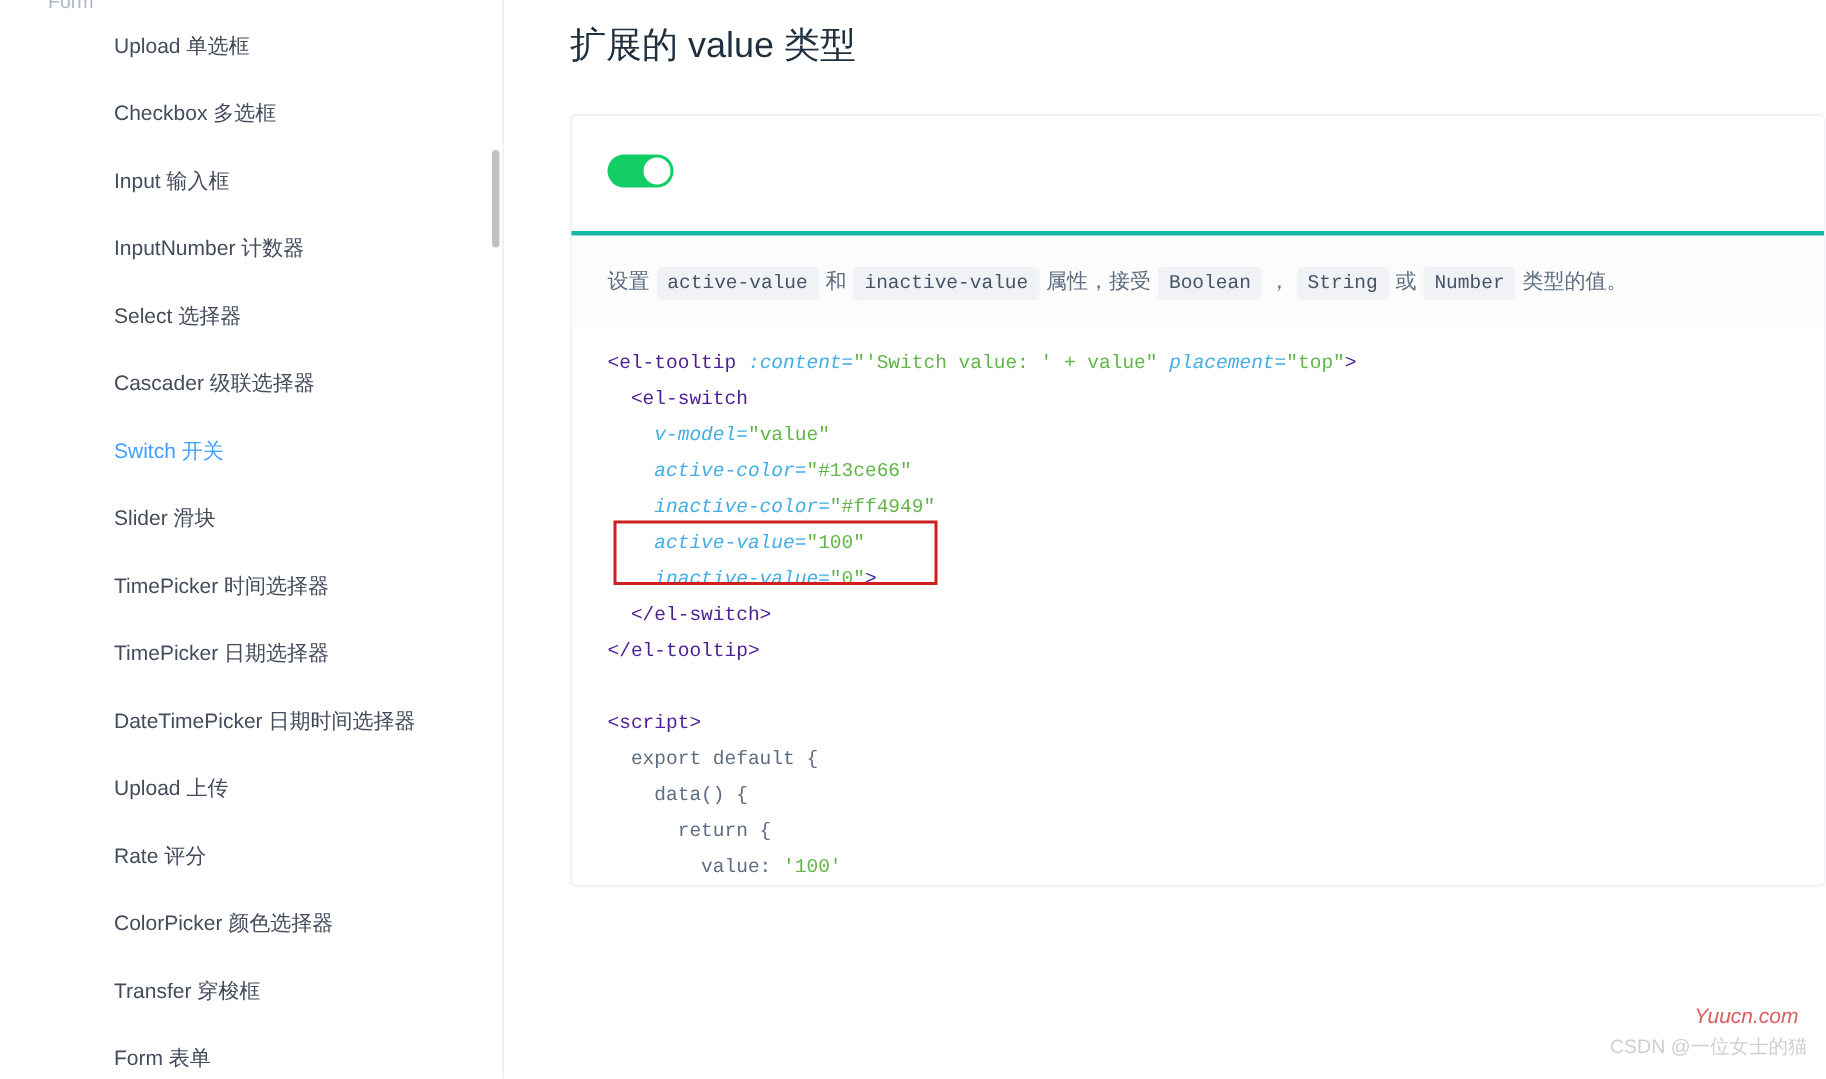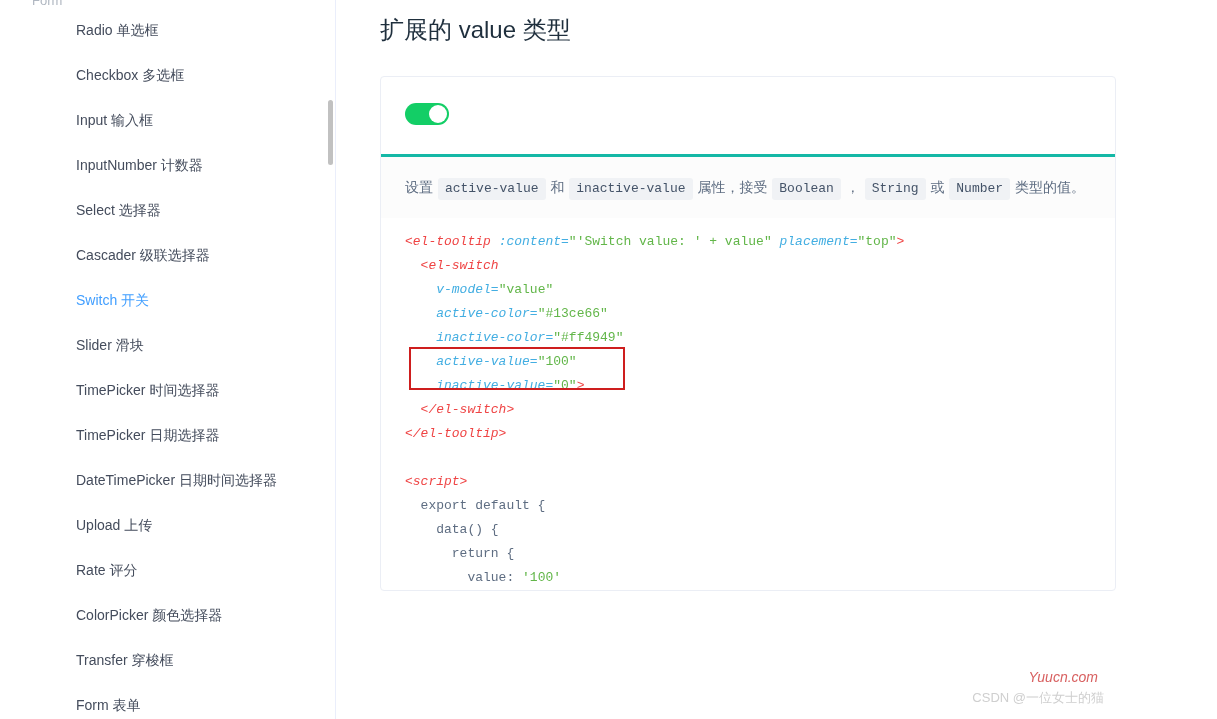--- a/index.html
+++ b/index.html
@@ -1,47 +1,47 @@
 <!DOCTYPE html>
 <html><head>
 <meta charset="utf-8">
 <style>
   * { margin: 0; padding: 0; box-sizing: border-box; }
   body { font-family: "Helvetica Neue", Helvetica, "PingFang SC", "Hiragino Sans GB", "Microsoft YaHei", Arial, sans-serif; color: #1f2d3d; font-size: 14px; background: #fff; }
-  .page { display: flex; width: 1116px; height: 719px; overflow: hidden; position: relative; }
+  .page { display: flex; width: 1217px; height: 719px; overflow: hidden; position: relative; }
   .sidebar { width: 336px; border-right: 1px solid #eaeefb; position: relative; }
   .group-title { padding: 0 0 0 32px; color: #b0b7c1; font-size: 13px; height: 14px; line-height: 14px; margin-top: -6px; }
   .nav-item { display: block; padding: 0 0 0 76px; height: 45px; line-height: 45px; color: #444c5c; font-size: 14px; cursor: pointer; }
   .nav-item.active { color: #409eff; }
   .scroll-indicator { position: absolute; top: 100px; right: 2px; width: 5px; height: 65px; background: #c1c1c1; border-radius: 3px; }
   .main { flex: 1; padding: 4px 0 0 44px; position: relative; overflow: hidden; }
   .heading { font-size: 24px; font-weight: 400; color: #1f2f3d; margin: 10px 0 30px; }
   .demo-box { border: 1px solid #ebeef5; border-radius: 4px; background: #fff; }
   .demo-block-source { padding: 26px 24px; }
   .switch { display: inline-block; width: 44px; height: 22px; border-radius: 11px; background: #13ce66; position: relative; cursor: pointer; }
   .switch .dot { position: absolute; width: 18px; height: 18px; border-radius: 50%; background: #fff; top: 2px; right: 2px; }
   .demo-block-description { padding: 18px 24px; border-top: 3px solid #14b8a6; background: #fcfcfc; color: #5e6d82; font-size: 14px; line-height: 1.8; }
   .code-tag { display: inline-block; background: #f0f2f5; border-radius: 3px; color: #445368; padding: 1px 7px; font-family: Menlo, Monaco, Consolas, Courier, monospace; font-size: 13px; line-height: 20px; margin: 0 1px; }
   .demo-block-code { padding: 12px 0 0 24px; font-family: Menlo, Monaco, Consolas, Courier, monospace; font-size: 13px; color: #0f8fd6; line-height: 24px; white-space: pre; position: relative; }
-  .tag-name { color: #ef4444; font-style: italic; }
+  .tag-name { color: #4c1d95; }
   .attr-name { color: #43aee2; font-style: italic; }
   .attr-val { color: #62b649; }
   .plain-code { color: #5e6d82; }
   .hl-box { position: absolute; border: 2px solid #ce1e1e; left: 28px; top: 129px; width: 216px; height: 43px; pointer-events: none; }
   .watermark1 { position: absolute; right: 18px; bottom: 34px; color: #d86060; font-size: 14px; font-style: italic; font-weight: 500; pointer-events: none; }
   .watermark2 { position: absolute; right: 12px; bottom: 12px; color: #cfcfcf; font-size: 13px; pointer-events: none; text-align: right; }
 </style>
 </head>
 <body>
 
 <div class="page">
   <div class="sidebar">
     <div class="group-title">Form</div>
     <div id="nav">
-        <a class="nav-item">Radio 单选框</a>
+        <a class="nav-item">Upload 单选框</a>
         <a class="nav-item">Checkbox 多选框</a>
         <a class="nav-item">Input 输入框</a>
         <a class="nav-item">InputNumber 计数器</a>
         <a class="nav-item">Select 选择器</a>
         <a class="nav-item">Cascader 级联选择器</a>
         <a class="nav-item active">Switch 开关</a>
         <a class="nav-item">Slider 滑块</a>
         <a class="nav-item">TimePicker 时间选择器</a>
         <a class="nav-item">TimePicker 日期选择器</a>
         <a class="nav-item">DateTimePicker 日期时间选择器</a>

